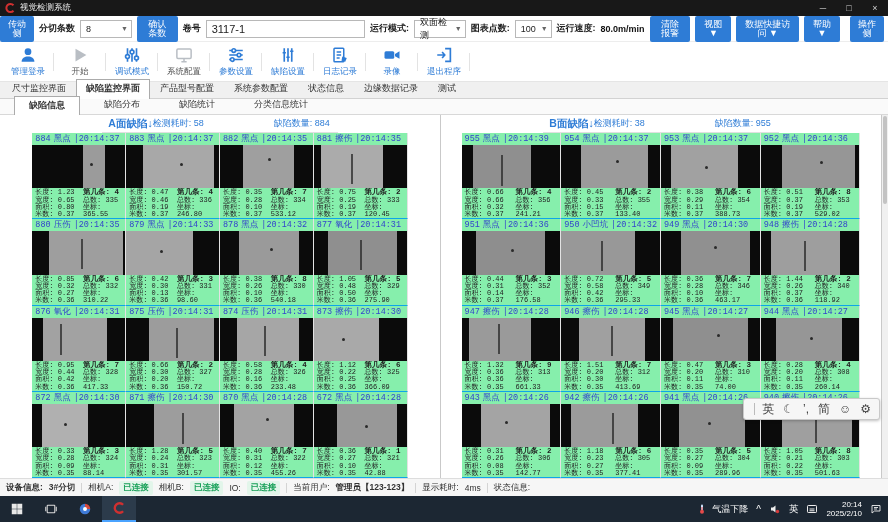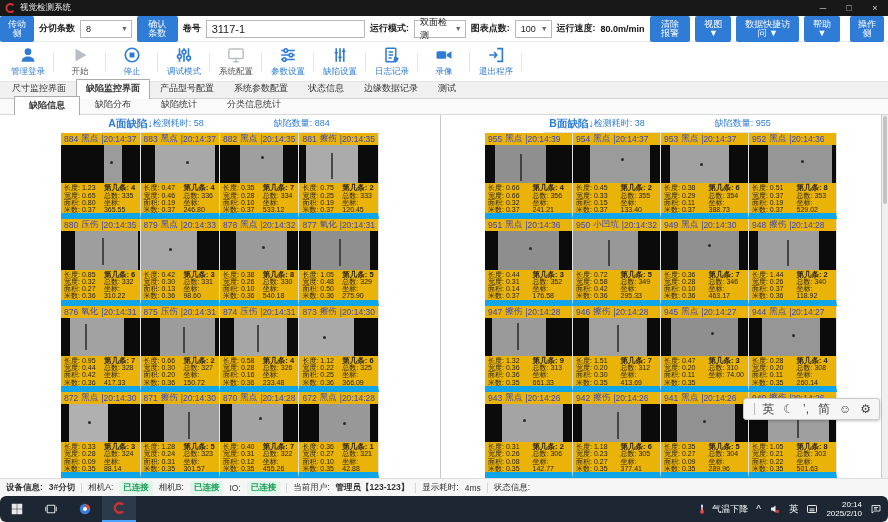--- a/index.html
+++ b/index.html
@@ -29,34 +29,34 @@
   .tbtn::after { content:""; position:absolute; right:0; top:7px; bottom:7px; width:1px; background:#e3e3e3; }
   .ticon { height:18px; display:flex; align-items:center; }
   .ticon svg { width:18px; height:18px; }
   .ticon.blue { color:#2e7cd6; }
   .ticon.gray { color:#b9bec4; }
   .tlbl { font-size:8.5px; color:#2e7cd6; }
   .tbtn.graylbl .tlbl { color:#555;font-family:Liberation Serif, serif; }
 
   
   .tabs1 { height:17px; background:#f0f0f0; display:flex; align-items:flex-end; padding-left:2px; border-bottom:1px solid #d2d2d2; }
-  .tabs2 { height:16px; background:#fafafa; display:flex; align-items:flex-end; padding-left:14px; border-bottom:1px solid #d8d8d8; }
+  .tabs2 { height:16px; background:#fafafa; display:flex; align-items:flex-end; padding-left:14px; border-bottom:1px solid #d8d8d8;gap:9px; }
   .tab { padding:2px 9px 3px; font-size:9px; color:#333; border:1px solid transparent; border-bottom:none; white-space:nowrap; }
   .tab.act { background:#fff; border-color:#ababab; margin-bottom:-1px; padding-bottom:4px; font-weight:bold; }
   .tabs2 .tab { padding:2px 14px 3px; }
 
   
   .content { height:363px; display:flex; position:relative; }
   .panel { width:441px; display:flex; flex-direction:column; border-right:1px solid #c9c9c9;align-items:center; }
   .phead { height:18px; display:flex; align-items:center; padding:0 8px 0 6px; border-bottom:1px solid #e0e0e0; }
   .p-title { color:#2e7cd6; font-weight:bold; font-size:10.5px; flex:1; }
   .p-time { color:#2e7cd6; font-size:9px; margin-right:70px; }
   .p-count { color:#2e7cd6; font-size:9px; }
   .grid { flex:1; display:grid; grid-template-columns:repeat(4,1fr); grid-template-rows:repeat(4,1fr); }
-  .cell { border-right:1px solid #e3e3e3; border-bottom:6px solid #0ea5e9; display:flex; flex-direction:column; overflow:hidden; background:#eab308; }
+  .cell { border-right:1px solid #e3e3e3; border-bottom:1px solid #0ea5e9; display:flex; flex-direction:column; overflow:hidden; background:#86efac;font-family:Liberation Mono, monospace; }
   .chd { height:12px; display:flex; align-items:center; gap:3px; padding:0 3px; color:#3344cc; font-size:8.5px; white-space:nowrap; overflow:hidden; }
   .cimg { flex:1; position:relative; background:#0b0b0b; overflow:hidden; }
   .band { position:absolute; top:0; bottom:0; }
   .mk { position:absolute; }
   .mk.dot { width:3px; height:3px; border-radius:50%; background:#2a2a2a; }
   .mk.vl { width:2px; height:70%; background:rgba(40,40,40,.75); }
   .cinfo { height:30px; display:grid; grid-template-columns:55% 45%; padding:1px 3px 0; font-size:7px; line-height:7.3px; color:#222; }
   .cinfo .b { font-weight:bold; font-size:7.5px; }
 
   .vscroll { position:absolute; right:0; top:0; bottom:0; width:6px; background:#f0f0f0; }
@@ -66,21 +66,21 @@
   .imebar { position:absolute; right:8px; top:398px; height:22px; background:#f6f6f6; border:1px solid #c9c9c9; border-radius:3px; box-shadow:0 1px 3px rgba(0,0,0,.25); display:flex; align-items:center; gap:9px; padding:0 8px 0 10px; z-index:40; font-size:12px; color:#444; }
   .imebar .grip { width:3px; height:12px; border-left:1px solid #bbb; margin-right:-4px; }
 
   
   .statusbar { height:18px; background:#f6f6f6; border-top:1px solid #ddd; display:flex; align-items:center; gap:6px; padding:0 6px; font-size:8.5px; color:#333; }
   .statusbar .sep { width:1px; height:10px; background:#d4d4d4; }
   .sb-b { font-weight:bold; }
   .ok { color:#18a058; background:#e2f5ea; border-radius:2px; padding:1px 4px; font-weight:bold; }
 
   
-  .taskbar { height:26px; background:#1c2733; display:flex; align-items:stretch; color:#eee;border-radius:6px; }
+  .taskbar { height:26px; background:#1c2733; display:flex; align-items:stretch; color:#eee; }
   .tkbtn { width:34px; display:flex; align-items:center; justify-content:center; }
   .tkbtn svg { width:14px; height:14px; }
   .tkbtn.activeapp { background:#2c3b4b; border-bottom:2px solid #4aa3ff; }
   .tk-right { margin-left:auto; display:flex; align-items:center; gap:8px; padding-right:6px; }
   .tk-weather { display:flex; align-items:center; gap:4px; font-size:9px; color:#fff; }
   .tk-clock { text-align:right; font-size:8px; line-height:9px; color:#fff; }
   .tk-lang { font-size:9.5px; color:#fff; }
   .tk-ico svg { width:12px; height:12px; display:block; }
 </style>
 </head>
@@ -138,29 +138,20 @@
       </span>
       <span class="tlbl">管理登录</span>
     </div>
     <div class="tbtn graylbl">
       <span class="ticon gray">
         <svg viewBox="0 0 24 24">
           <path d="M6 3.5l14.5 8.5L6 20.5z" fill="currentColor"></path>
         </svg>
       </span>
       <span class="tlbl">开始</span>
-    </div>
-    <div class="tbtn">
-      <span class="ticon blue">
-        <svg viewBox="0 0 24 24">
-          <circle cx="12" cy="12" r="9" fill="none" stroke="currentColor" stroke-width="2.2"></circle>
-          <rect x="8.7" y="8.7" width="6.6" height="6.6" fill="currentColor"></rect>
-        </svg>
-      </span>
-      <span class="tlbl">停止</span>
     </div>
     <div class="tbtn">
       <span class="ticon blue">
         <svg viewBox="0 0 24 24" fill="none" stroke="currentColor" stroke-width="2.2">
           <path d="M6 3v18M12 3v18M18 3v18"></path>
           <circle cx="6" cy="14" r="2.6" fill="#fff"></circle>
           <circle cx="12" cy="8" r="2.6" fill="#fff"></circle>
           <circle cx="18" cy="16" r="2.6" fill="#fff"></circle>
         </svg>
       </span>

